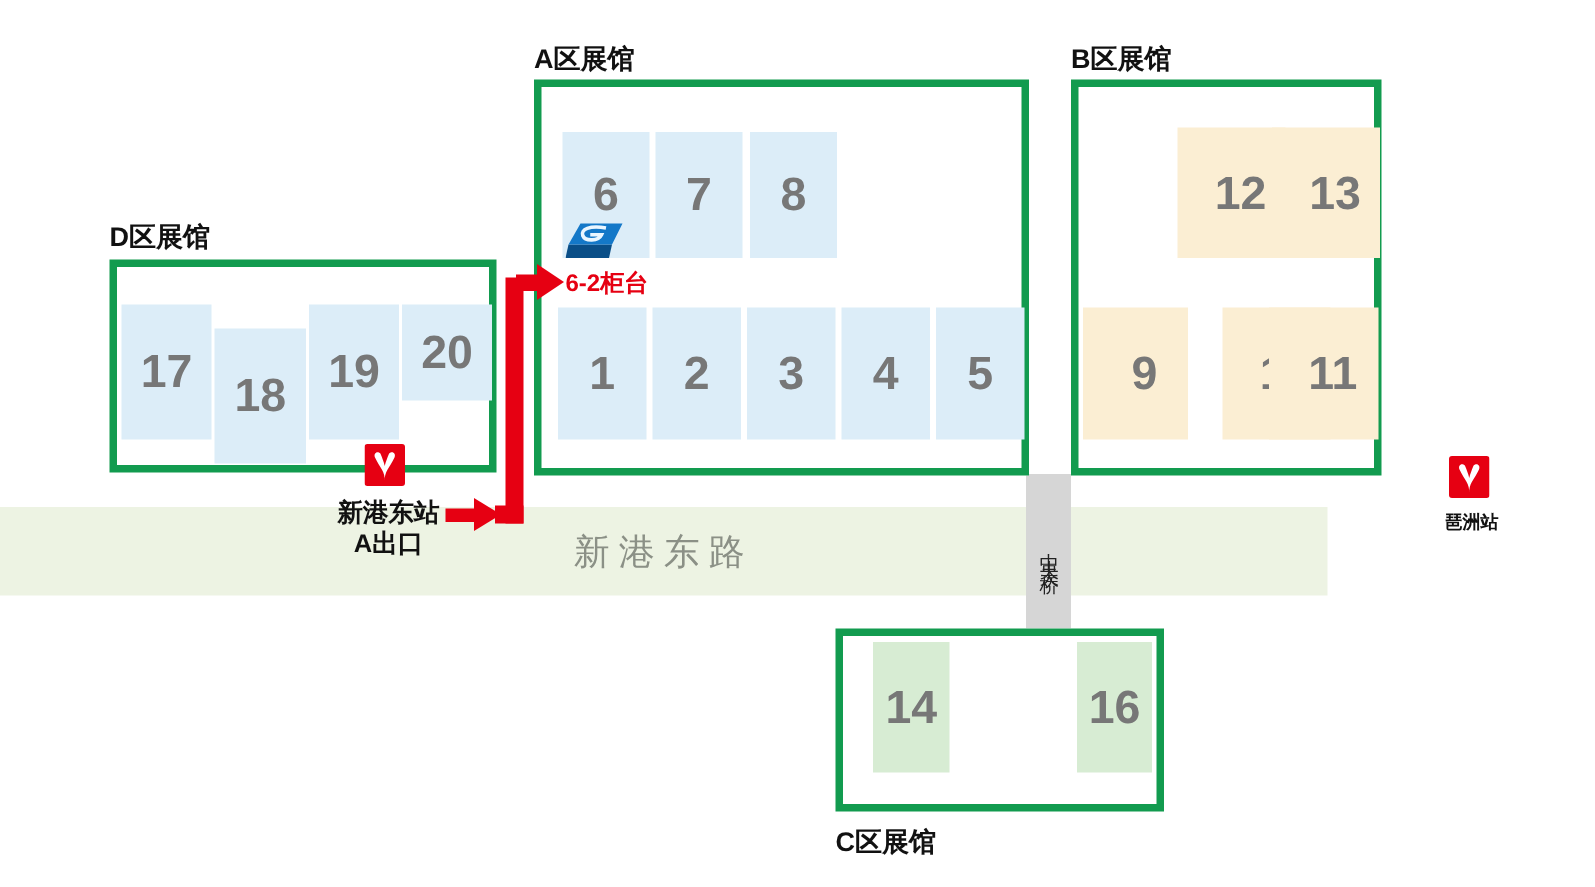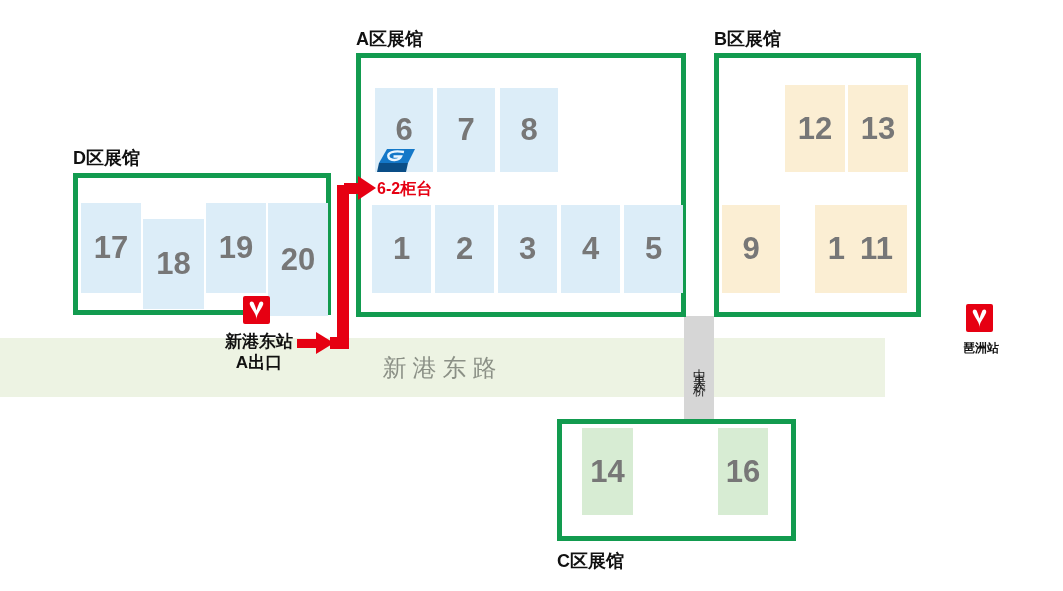--- a/index.html
+++ b/index.html
@@ -13,31 +13,31 @@
   .road-label{font-size:24px;color:var(--road_text);letter-spacing:6px;}
   
   .bridge{position:absolute;left:684px;top:316px;width:30px;height:103px;background:var(--bridge_bg);z-index:1;
           display:flex;align-items:center;justify-content:center;}
   .bridge-label{writing-mode:vertical-rl;font-size:13px;color:#222;letter-spacing:5px;}
   
   .zone{position:absolute;border:5px solid var(--zone_border);background:#fff;box-sizing:border-box;z-index:2;}
   .zone-a{left:356px;top:53px;width:330px;height:264px;}
   .zone-b{left:714px;top:53px;width:207px;height:264px;}
   .zone-d{left:73px;top:173px;width:258px;height:142px;}
-  .zone-c{left:557px;top:419px;width:239px;height:122px;}
+  .zone-c{left:557px;top:419px;width:219px;height:122px;}
   .zone-title{position:absolute;font-size:18px;font-weight:bold;color:#111;z-index:2;}
   .t-a{left:356px;top:27px;width:330px;}
   .t-b{left:714px;top:27px;width:207px;}
   .t-d{left:73px;top:146px;width:258px;}
   .t-c{left:557px;top:549px;width:219px;}
   
   .hall{position:absolute;display:flex;align-items:center;justify-content:center;
         font-size:31px;font-weight:bold;color:var(--number_gray);}
   .blue{background:var(--hall_blue);}
-  .orange{background:var(--hall_orange);}
+  .orange{background:var(--hall_orange);padding-left:12px;}
   .green{background:var(--hall_green);}
   
   .h6{left:14px;top:30px;width:58px;height:84px;}
   .h7{left:76px;top:30px;width:58px;height:84px;}
   .h8{left:139px;top:30px;width:58px;height:84px;}
   .h1{left:11px;top:147px;width:59px;height:88px;}
   .h2{left:74px;top:147px;width:59px;height:88px;}
   .h3{left:137px;top:147px;width:59px;height:88px;}
   .h4{left:200px;top:147px;width:59px;height:88px;}
   .h5{left:263px;top:147px;width:59px;height:88px;}
@@ -46,21 +46,21 @@
   
   .h12{left:66px;top:27px;width:60px;height:87px;}
   .h13{left:129px;top:27px;width:60px;height:87px;}
   .h9{left:3px;top:147px;width:58px;height:88px;}
   .h10{left:64px;top:147px;width:60px;height:88px;margin-left:32px;}
   .h11{left:127px;top:147px;width:61px;height:88px;}
   
   .h17{left:3px;top:25px;width:60px;height:90px;}
   .h18{left:65px;top:25px;width:61px;height:90px;margin-top:16px;}
   .h19{left:128px;top:25px;width:60px;height:90px;}
-  .h20{left:190px;top:25px;width:60px;height:113px;}
+  .h20{left:190px;top:25px;width:60px;height:64px;}
   
   .h14{left:20px;top:4px;width:51px;height:87px;}
   .h15{left:75px;top:4px;width:55px;height:87px;}
   .h16{left:156px;top:4px;width:50px;height:87px;}
   
   .rbar{position:absolute;background:var(--route_red);z-index:4;}
   .r-start-shaft{left:297px;top:339px;width:20px;height:9px;}
   .r-elbow{left:330px;top:337px;width:19px;height:12px;}
   .r-vert{left:337px;top:185px;width:12px;height:164px;}
   .r-top{left:344px;top:183px;width:15px;height:11px;}

